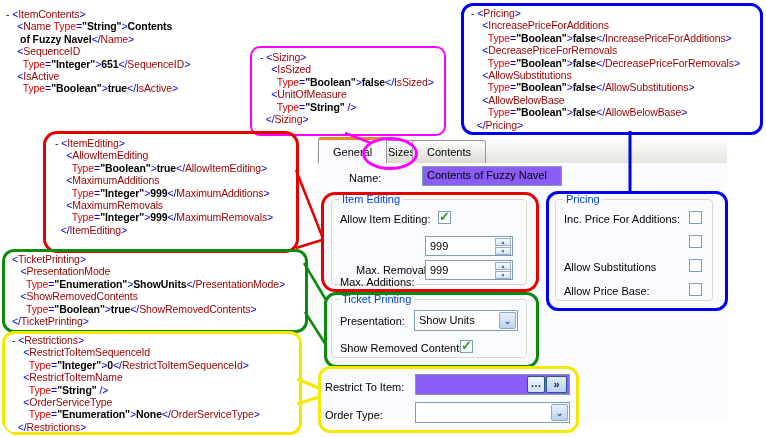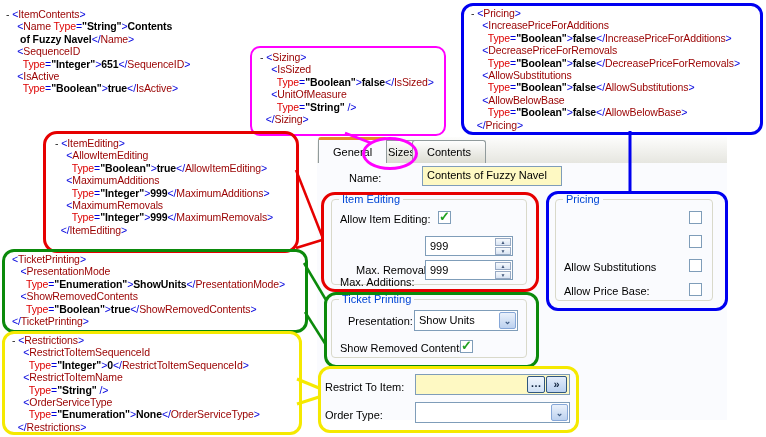--- a/index.html
+++ b/index.html
@@ -1,17 +1,17 @@
 <!DOCTYPE html>
 <html><head>
 <meta charset="utf-8">
 <style>
   html,body{margin:0;padding:0;background:#fff;}
   #screen{position:relative;width:766px;height:437px;background:#fff;overflow:hidden;
-          font-family:"Liberation Sans",sans-serif;}
+          font-family:"Liberation Sans",sans-serif;border-radius:23px;}
   
   .xml{position:absolute;font-size:10.5px;line-height:12.4px;white-space:pre;letter-spacing:-0.1px;z-index:4;}
   .xml div{white-space:pre;}
   .xb{color:#0000dd;}          
   .xe{color:#990000;}          
   .xa{color:#dd0000;}          
   .xv{font-weight:bold;color:#000;} 
   .xt{font-weight:bold;color:#000;} 
   .xp{color:#222;}             
   
@@ -25,21 +25,21 @@
   
   .tabstrip{position:absolute;left:317px;top:137px;width:410px;height:26px;
             background:linear-gradient(#fdfdfc,#e6e6e0);border-bottom:1px solid #919b9c;z-index:1;}
   .tab{position:absolute;top:3px;height:22px;border:1px solid #919b9c;border-bottom:none;
        border-radius:3px 3px 0 0;background:linear-gradient(#fefefe,#dcdcd2);
        font-size:11px;color:#000;text-align:center;line-height:22px;padding:0 14px;cursor:default;}
   .tab.active{top:0;height:26px;background:#fafbfe;border-top:3px solid #e78a27;line-height:24px;z-index:2;}
   
   .panel{position:absolute;left:317px;top:163px;width:410px;height:257px;background:#fafbfe;z-index:1;}
   .lbl{position:absolute;font-size:11px;color:#000;white-space:nowrap;}
-  .tbox{position:absolute;background:#fef9c3;border:1px solid #7f9db9;font-size:11px;color:#000;
+  .tbox{position:absolute;background:#8b5cf6;border:1px solid #7f9db9;font-size:11px;color:#000;
         padding:2px 0 0 4px;box-sizing:border-box;}
   .group{position:absolute;border:1px solid #d9d9ca;border-radius:4px;}
   .gtitle{position:absolute;top:-7px;left:7px;background:#fafbfe;padding:0 3px;
           font-size:11px;color:#0046d5;white-space:nowrap;}
   .cb{position:absolute;width:13px;height:13px;background:#fff;border:1px solid #7f9db9;box-sizing:border-box;}
   .cb.checked::after{content:"✓";position:absolute;left:0px;top:-3px;font-size:13px;font-weight:bold;color:#21a121;}
   .spin{position:absolute;width:88px;height:20px;background:#fff;border:1px solid #7f9db9;box-sizing:border-box;}
   .spin .val{position:absolute;left:4px;top:3px;font-size:11px;}
   .spbtn{position:absolute;right:1px;width:16px;height:8px;border:1px solid #98aac4;
          background:linear-gradient(#f7fafd,#d9e4f3);font-size:5px;line-height:7px;text-align:center;
@@ -101,31 +101,32 @@
       <div class="lbl" style="left:24px;top:64px;">Max. Removals:</div>
       <div class="spin" style="left:93px;top:60px;">
         <span class="val">999</span>
         <span class="spbtn up">▲</span>
         <span class="spbtn dn">▼</span>
       </div>
     </div>
 
     <div class="group" style="left:238px;top:36px;width:156px;height:100px;">
       <div class="gtitle">Pricing</div>
+      <div class="lbl" style="left:8px;top:13px;">Inc. Price For Additions:</div>
       <div class="cb" style="left:133px;top:11px;"></div>
       <div class="cb" style="left:133px;top:35px;"></div>
       <div class="lbl" style="left:8px;top:61px;">Allow Substitutions</div>
       <div class="cb" style="left:133px;top:59px;"></div>
       <div class="lbl" style="left:8px;top:85px;">Allow Price Base:</div>
       <div class="cb" style="left:133px;top:83px;"></div>
     </div>
 
     <div class="group" style="left:14px;top:136px;width:194px;height:57px;">
       <div class="gtitle">Ticket Printing</div>
-      <div class="lbl" style="left:16px;top:15px;">Presentation:</div>
+      <div class="lbl" style="left:8px;top:15px;">Presentation:</div>
       <div class="combo" style="left:82px;top:10px;width:104px;height:21px;">
         <span class="val">Show Units</span>
         <span class="cbtn">⌄</span>
       </div>
       <div class="lbl" style="left:8px;top:42px;">Show Removed Contents:</div>
       <div class="cb checked" style="left:128px;top:40px;"></div>
     </div>
 
     <div class="lbl" style="left:8px;top:218px;">Restrict To Item:</div>
     <div class="tbox" style="left:98px;top:211px;width:155px;height:21px;"><span></span></div>

